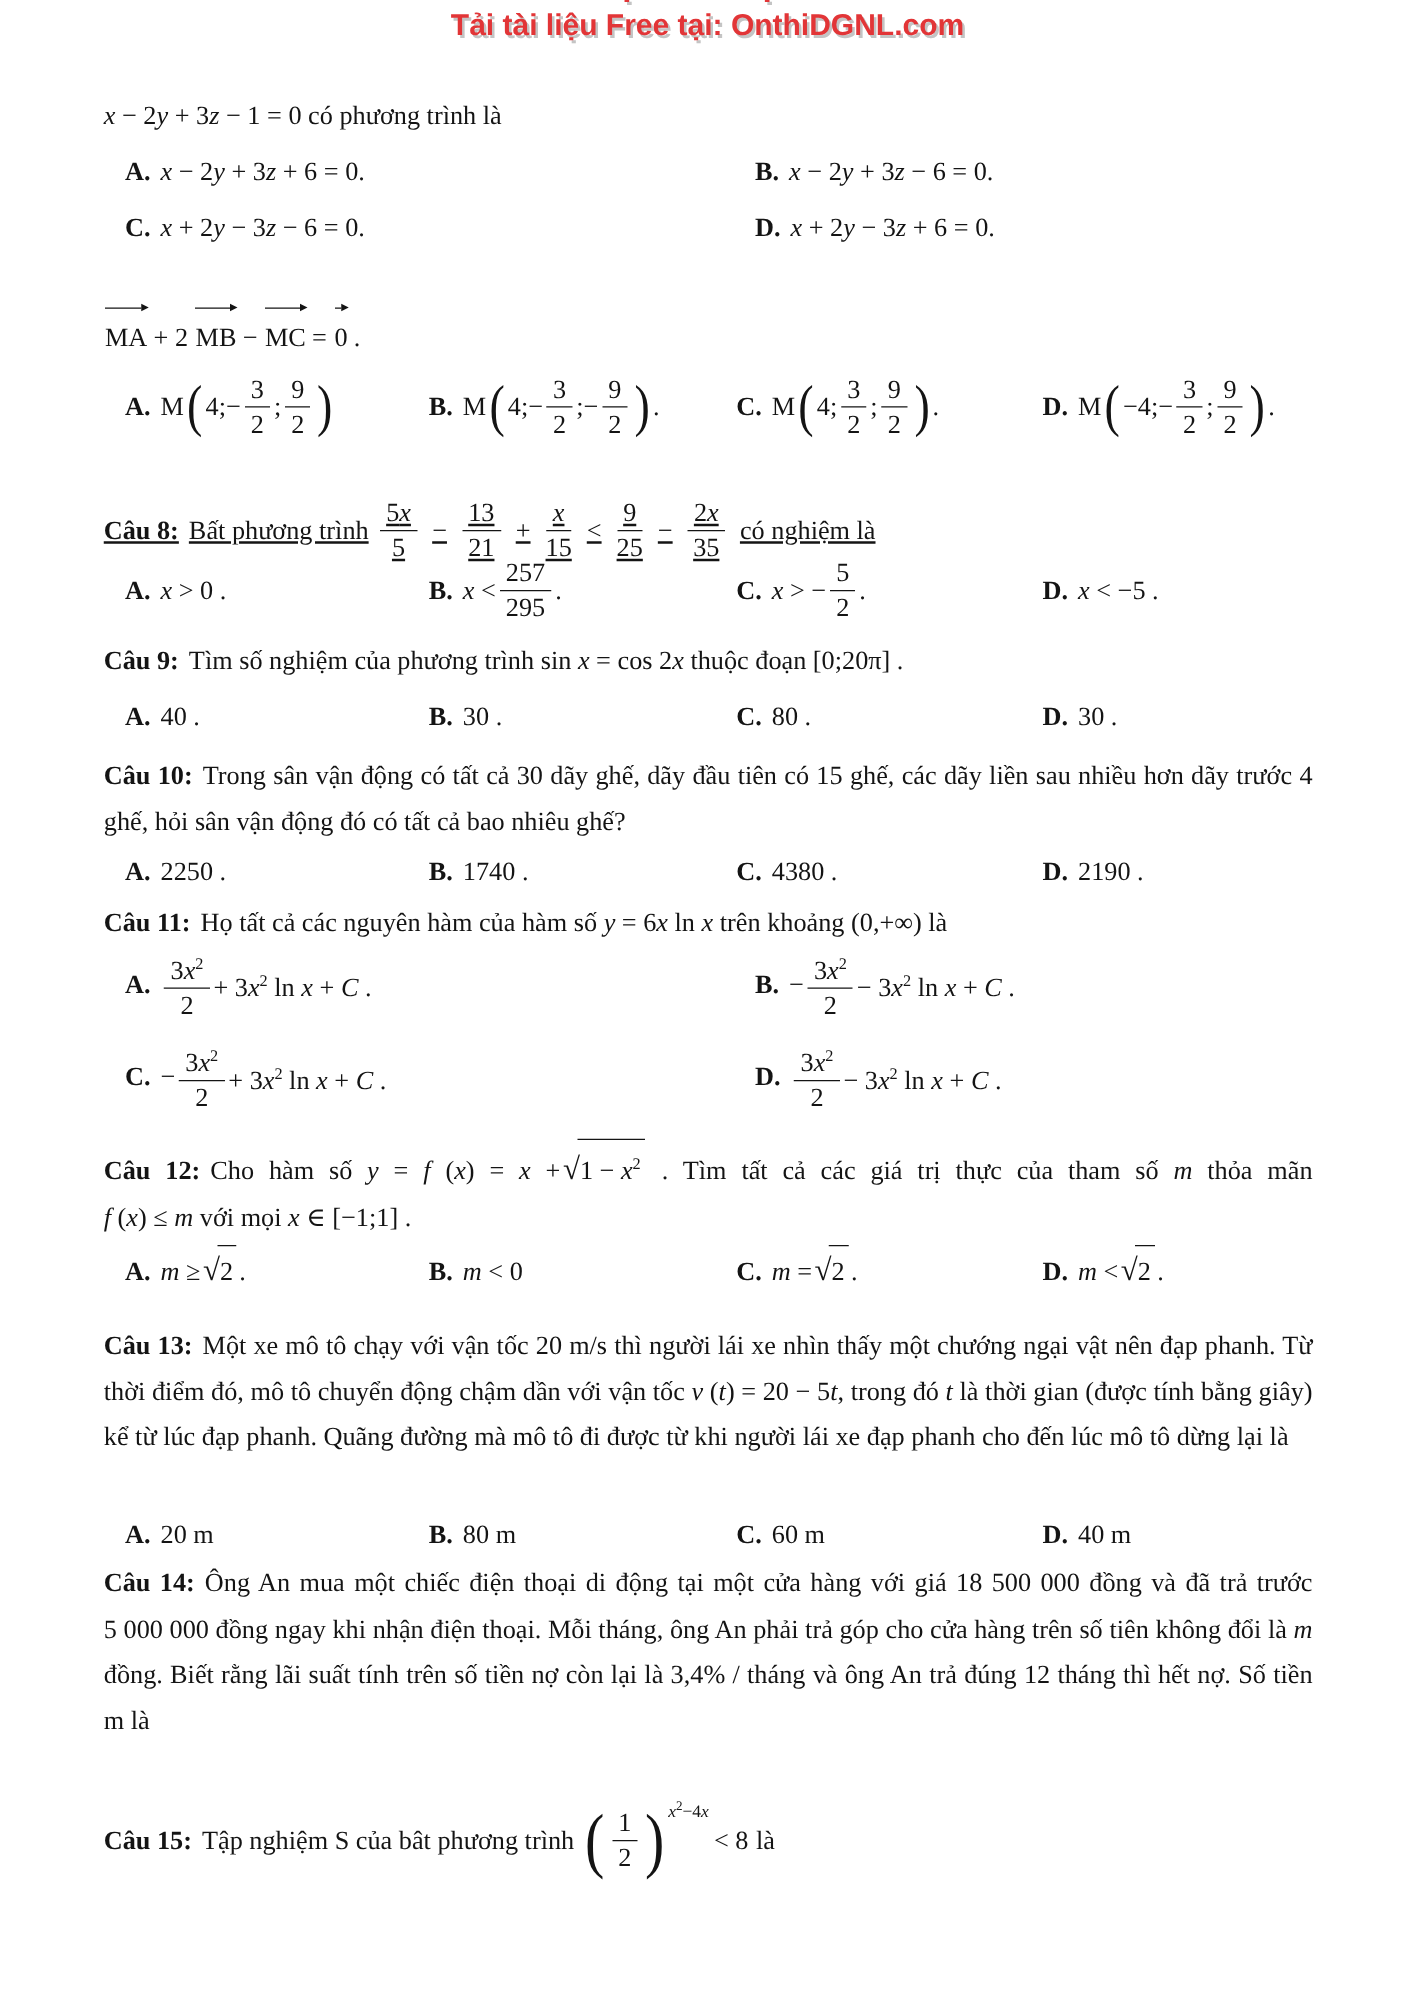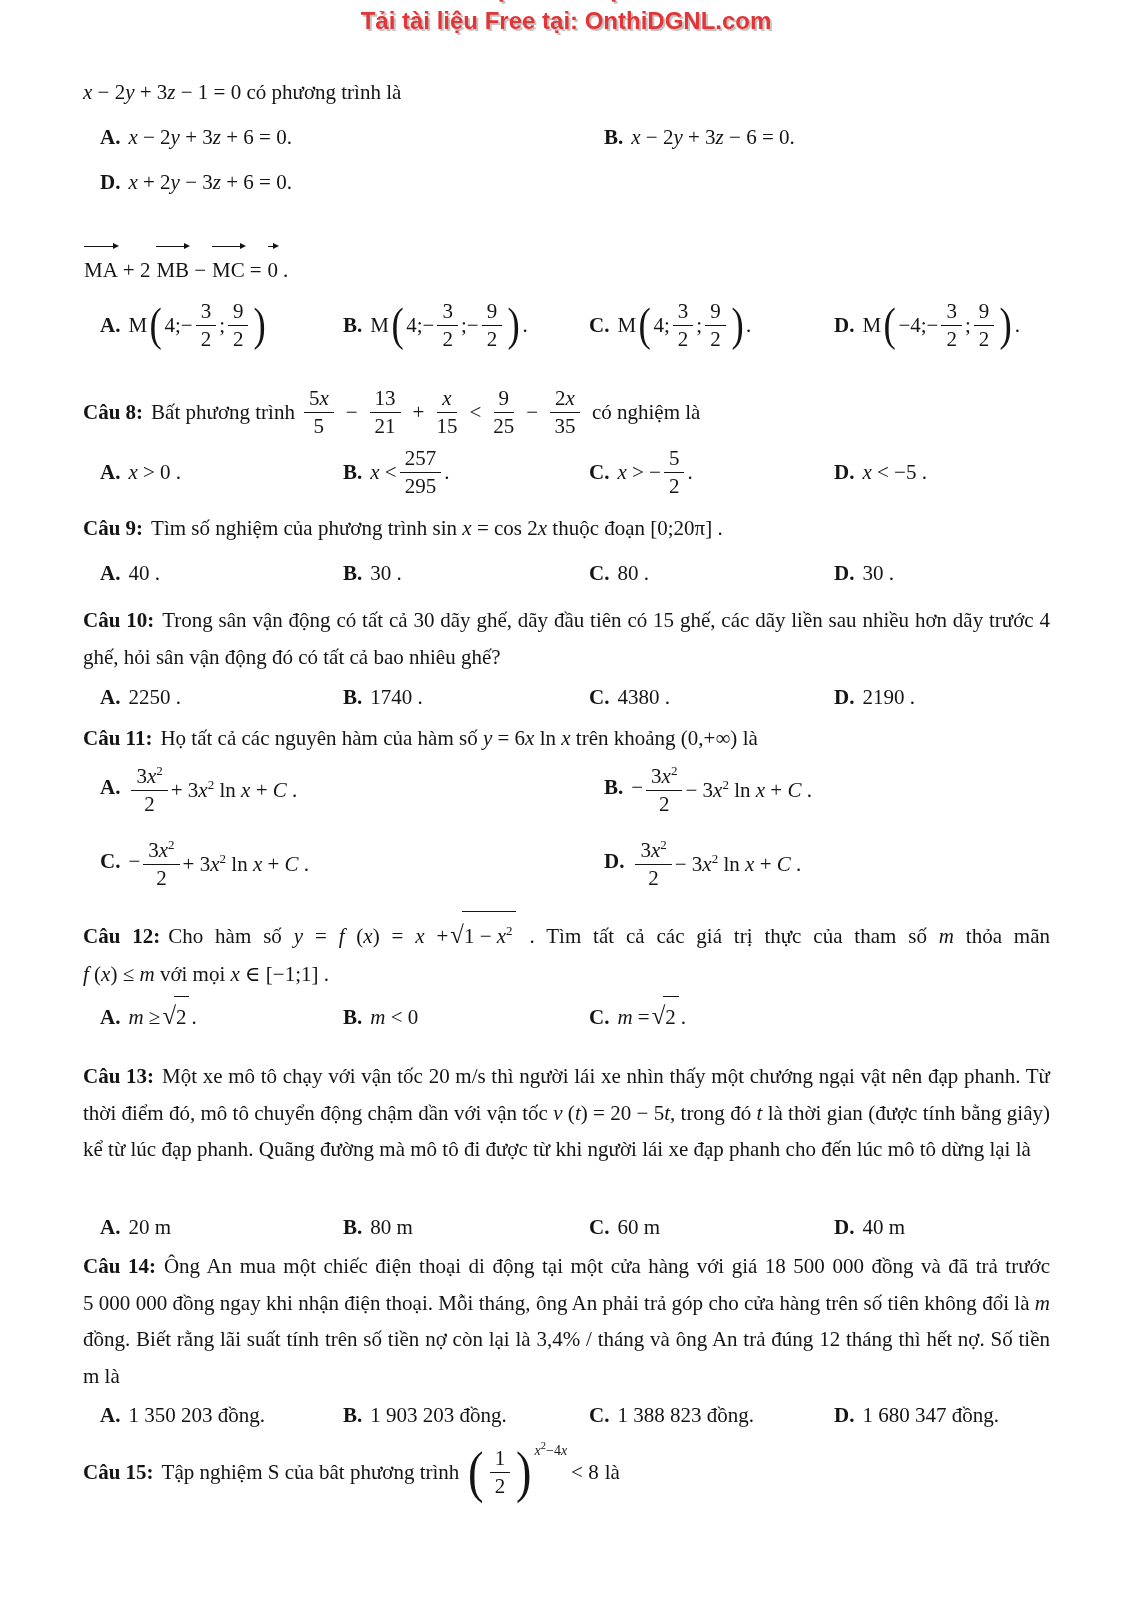--- a/index.html
+++ b/index.html
@@ -80,20 +80,21 @@
 
   <div class="blk line" style="top:72px;">
     <span><i>x</i> − 2<i>y</i> + 3<i>z</i> − 1 = 0</span><span> có phương trình là</span>
   </div>
   <div class="blk" style="top:117px;">
     <div class="row2">
       <div class="opt"><b class="k">A.</b><span><i>x</i> − 2<i>y</i> + 3<i>z</i> + 6 = 0.</span></div>
       <div class="opt"><b class="k">B.</b><span><i>x</i> − 2<i>y</i> + 3<i>z</i> − 6 = 0.</span></div>
     </div>
     <div class="row2" style="margin-top:5px;">
+      <div class="opt"><b class="k">C.</b><span><i>x</i> + 2<i>y</i> − 3<i>z</i> − 6 = 0.</span></div>
       <div class="opt"><b class="k">D.</b><span><i>x</i> + 2<i>y</i> − 3<i>z</i> + 6 = 0.</span></div>
     </div>
   </div>
 
   <div class="blk line" style="top:250px;">
     <span class="vec">MA</span><span class="mvs">+ 2</span><span class="vec">MB</span><span class="mvs">−</span><span class="vec">MC</span><span class="mvs">=</span><span class="vec">0</span><span>.</span>
   </div>
   <div class="blk row4 h62" style="top:294px;">
     <div class="optf">
       <b class="k">A.</b>
@@ -158,21 +159,21 @@
         <span>;</span>
         <span class="frac">
           <span class="fn">9</span>
           <span class="fd">2</span>
         </span>
         <span class="bp">)</span>
         <span>.</span>
     </div>
   </div>
 
-  <div class="blk mathline" style="top:381px; height:62px;">
+  <div class="blk mathline" style="top:393px; height:62px;text-decoration:underline;">
     <b class="qlabel">Câu 8:</b>
     <span class="sp">Bất phương trình</span>
     <span class="frac">
         <span class="fn">5<i>x</i></span>
         <span class="fd">5</span>
       </span>
     <span class="op">−</span>
     <span class="frac">
         <span class="fn">13</span>
         <span class="fd">21</span>
@@ -292,41 +293,36 @@
       <b class="qlabel">Câu 12:</b><span>Cho hàm số </span><span><i>y</i> = <i>f</i> (<i>x</i>) = <i>x</i> +</span><span class="sqrt"><span class="rsign">√</span><span class="rad">1 − <i>x</i><sup>2</sup></span></span><span> . Tìm tất cả các giá trị thực của tham số </span><span><i>m</i></span><span> thỏa mãn</span>
     </div>
     <div class="line" style="line-height:38px;">
       <span><i>f</i> (<i>x</i>) ≤ <i>m</i></span><span> với mọi </span><span><i>x</i> ∈ [−1;1]</span><span> .</span>
     </div>
   </div>
   <div class="blk row4" style="top:996px;">
     <div class="opt"><b class="k">A.</b><span><i>m</i> ≥</span><span class="sqrt"><span class="rsign">√</span><span class="rad">2</span></span><span>.</span></div>
     <div class="opt"><b class="k">B.</b><span><i>m</i> &lt; 0</span></div>
     <div class="opt"><b class="k">C.</b><span><i>m</i> =</span><span class="sqrt"><span class="rsign">√</span><span class="rad">2</span></span><span>.</span></div>
+    <div class="opt"><b class="k">D.</b><span><i>m</i> &lt;</span><span class="sqrt"><span class="rsign">√</span><span class="rad">2</span></span><span>.</span></div>
   </div>
 
   <div class="blk qpara" style="top:1058px;">
     <b class="qlabel">Câu 13:</b><span>Một xe mô tô chạy với vận tốc 20 m/s thì người lái xe nhìn thấy một chướng ngại vật nên đạp phanh. Từ thời điểm đó, mô tô chuyển động chậm dần với vận tốc </span><span><i>v</i> (<i>t</i>) = 20 − 5<i>t</i></span><span>, trong đó </span><span><i>t</i></span><span> là thời gian (được tính bằng giây) kể từ lúc đạp phanh. Quãng đường mà mô tô đi được từ khi người lái xe đạp phanh cho đến lúc mô tô dừng lại là</span>
   </div>
   <div class="blk row4" style="top:1207px;">
     <div class="opt"><b class="k">A.</b><span>20 m</span></div>
     <div class="opt"><b class="k">B.</b><span>80 m</span></div>
     <div class="opt"><b class="k">C.</b><span>60 m</span></div>
     <div class="opt"><b class="k">D.</b><span>40 m</span></div>
   </div>
 
   <div class="blk qpara" style="top:1248px;">
     <b class="qlabel">Câu 14:</b><span>Ông An mua một chiếc điện thoại di động tại một cửa hàng với giá 18&nbsp;500&nbsp;000 đồng và đã trả trước 5&nbsp;000&nbsp;000 đồng ngay khi nhận điện thoại. Mỗi tháng, ông An phải trả góp cho cửa hàng trên số tiên không đổi là </span><span><i>m</i></span><span> đồng. Biết rằng lãi suất tính trên số tiền nợ còn lại là 3,4% / tháng và ông An trả đúng 12 tháng thì hết nợ. Số tiền m là</span>
   </div>
-  <div class="blk row4" style="top:1395px;">
-    <div class="opt"><b class="k">A.</b><span>1&nbsp;350&nbsp;203 đồng.</span></div>
-    <div class="opt"><b class="k">B.</b><span>1&nbsp;903&nbsp;203 đồng.</span></div>
-    <div class="opt"><b class="k">C.</b><span>1&nbsp;388&nbsp;823 đồng.</span></div>
-    <div class="opt"><b class="k">D.</b><span>1&nbsp;680&nbsp;347 đồng.</span></div>
-  </div>
 
   <div class="blk mathline" style="top:1438px; height:68px;">
     <b class="qlabel">Câu 15:</b>
     <span class="sp">Tập nghiệm S của bât phương trình</span>
     <span class="bp2">(</span>
     <span class="frac">
         <span class="fn">1</span>
         <span class="fd">2</span>
       </span>
     <span class="bp2">)</span>

